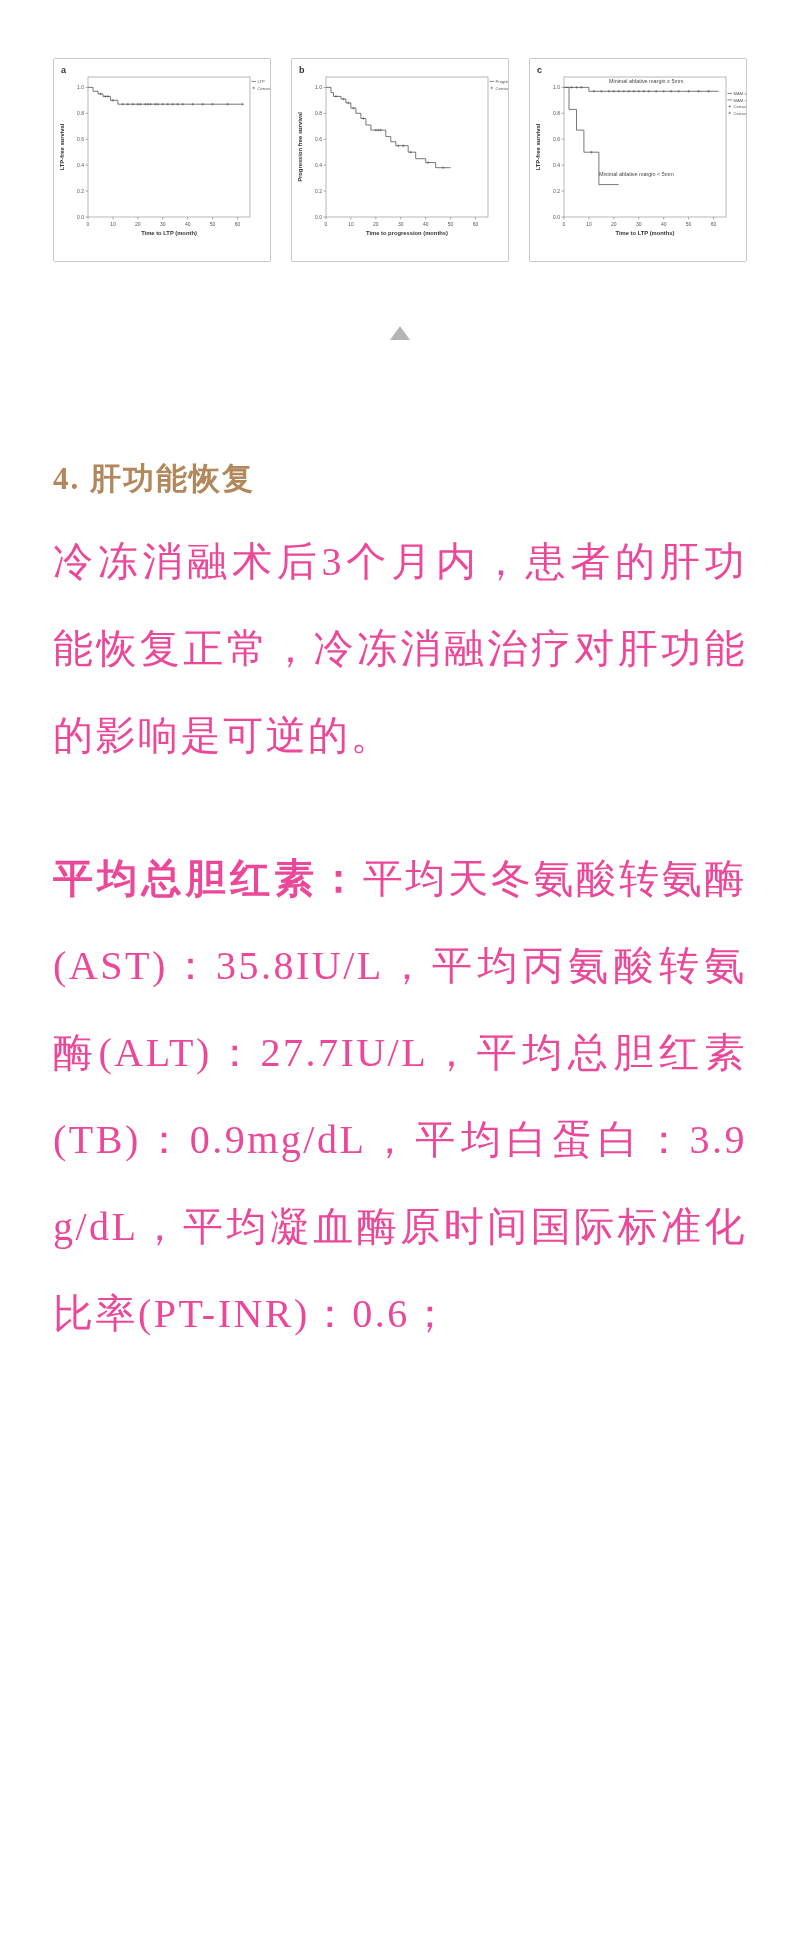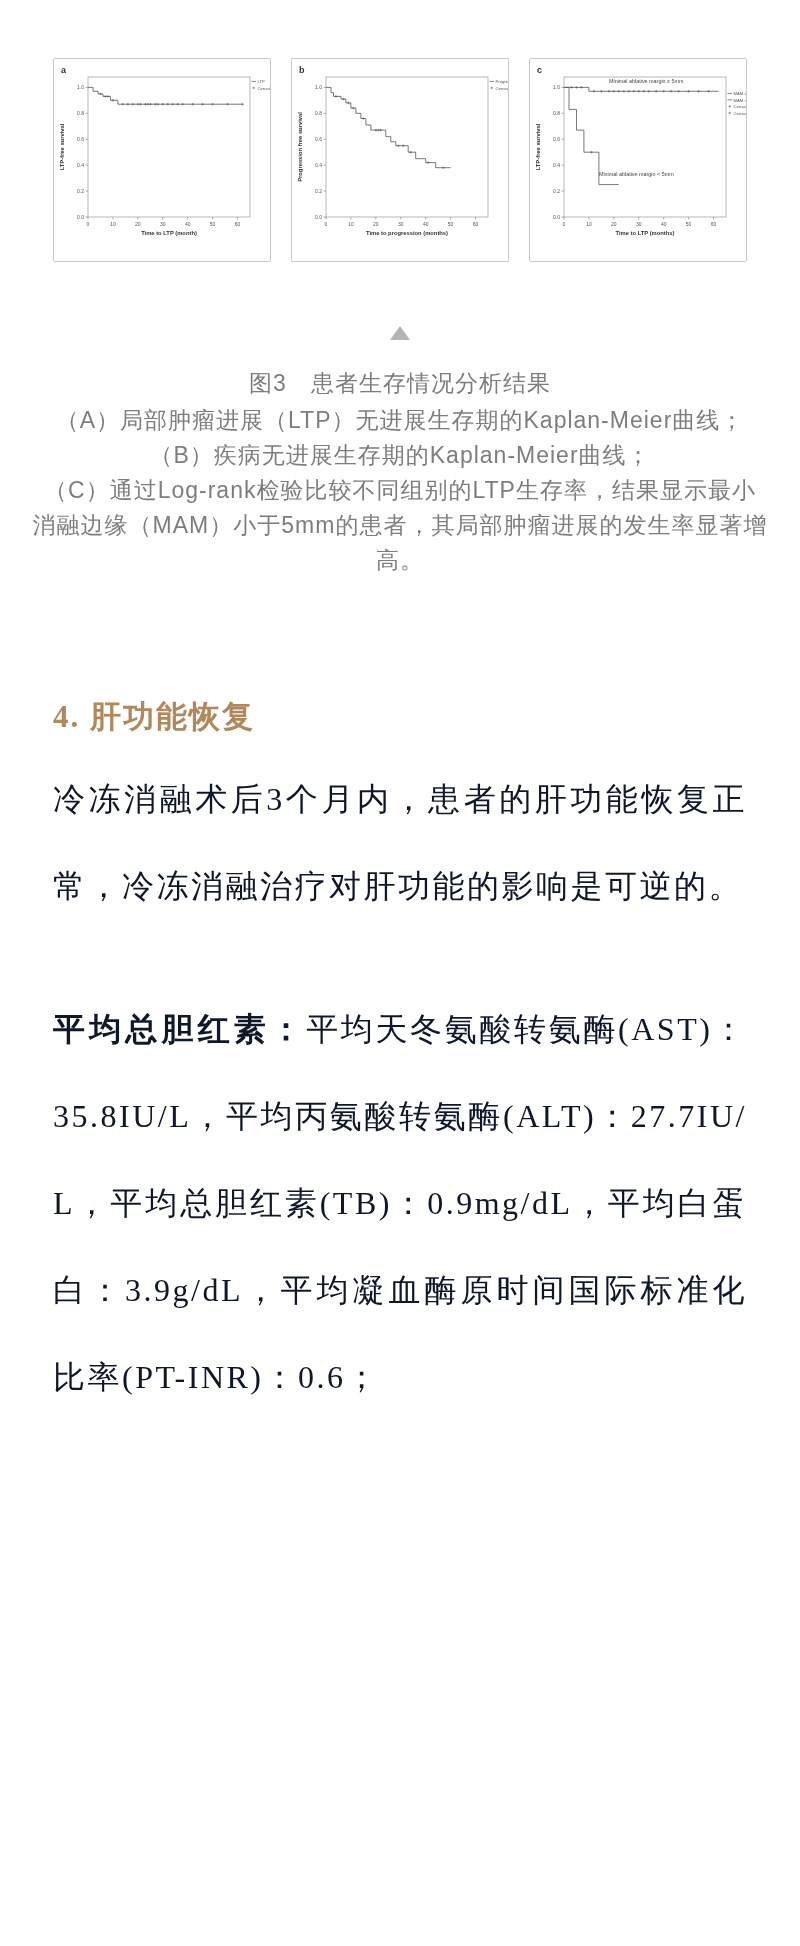--- a/index.html
+++ b/index.html
@@ -29,21 +29,21 @@
     letter-spacing:1px;padding:0 10px;
   }
   .caption .cap-title{margin-bottom:2px;white-space:pre-wrap;}
   
   .article{padding:0 53px;font-family:Liberation Serif, serif;}
   .section-heading{
     font-size:31px;font-weight:bold;color:#b2875b;
     margin:118px 0 18px 0;letter-spacing:2px;
   }
   .article p{
-    font-size:32px;line-height:87px;color:#0f172a;
+    font-size:40px;line-height:87px;color:#ec4899;
     letter-spacing:2.5px;text-align:justify;text-justify:inter-character;
     word-break:break-all;margin:0 0 56px 0;
   }
   .article p b{font-weight:bold;letter-spacing:4px;}
 </style>
 </head>
 <body>
 
 <div class="page">
 
@@ -291,27 +291,20 @@
           <text x="203.5" y="49" font-size="4.2" fill="#555">Censored</text>
           <line x1="198.39999999999998" y1="53.9" x2="201" y2="53.9" stroke="#555" stroke-width="0.55"></line>
           <line x1="199.7" y1="52.6" x2="199.7" y2="55.199999999999996" stroke="#555" stroke-width="0.55"></line>
           <text x="203.5" y="55.5" font-size="4.2" fill="#555">Censored</text>
         </svg>
     </div>
   </div>
 
   <div class="collapse-triangle"></div>
 
-  <div class="caption">
-    <div class="cap-title">图3　患者生存情况分析结果</div>
-    <div class="cap-line">（A）局部肿瘤进展（LTP）无进展生存期的Kaplan-Meier曲线；</div>
-    <div class="cap-line">（B）疾病无进展生存期的Kaplan-Meier曲线；</div>
-    <div class="cap-line">（C）通过Log-rank检验比较不同组别的LTP生存率，结果显示最小</div>
-    <div class="cap-line">消融边缘（MAM）小于5mm的患者，其局部肿瘤进展的发生率显著增高。</div>
-  </div>
 
   <div class="article">
     <h2 class="section-heading">4. 肝功能恢复</h2>
 
     <p><b></b><span>冷冻消融术后3个月内，患者的肝功能恢复正常，冷冻消融治疗对肝功能的影响是可逆的。</span></p>
 
     <p><b>平均总胆红素：</b><span>平均天冬氨酸转氨酶(AST)：35.8IU/L，平均丙氨酸转氨酶(ALT)：27.7IU/L，平均总胆红素(TB)：0.9mg/dL，平均白蛋白：3.9g/dL，平均凝血酶原时间国际标准化比率(PT-INR)：0.6；</span></p>
 
 
   </div>

